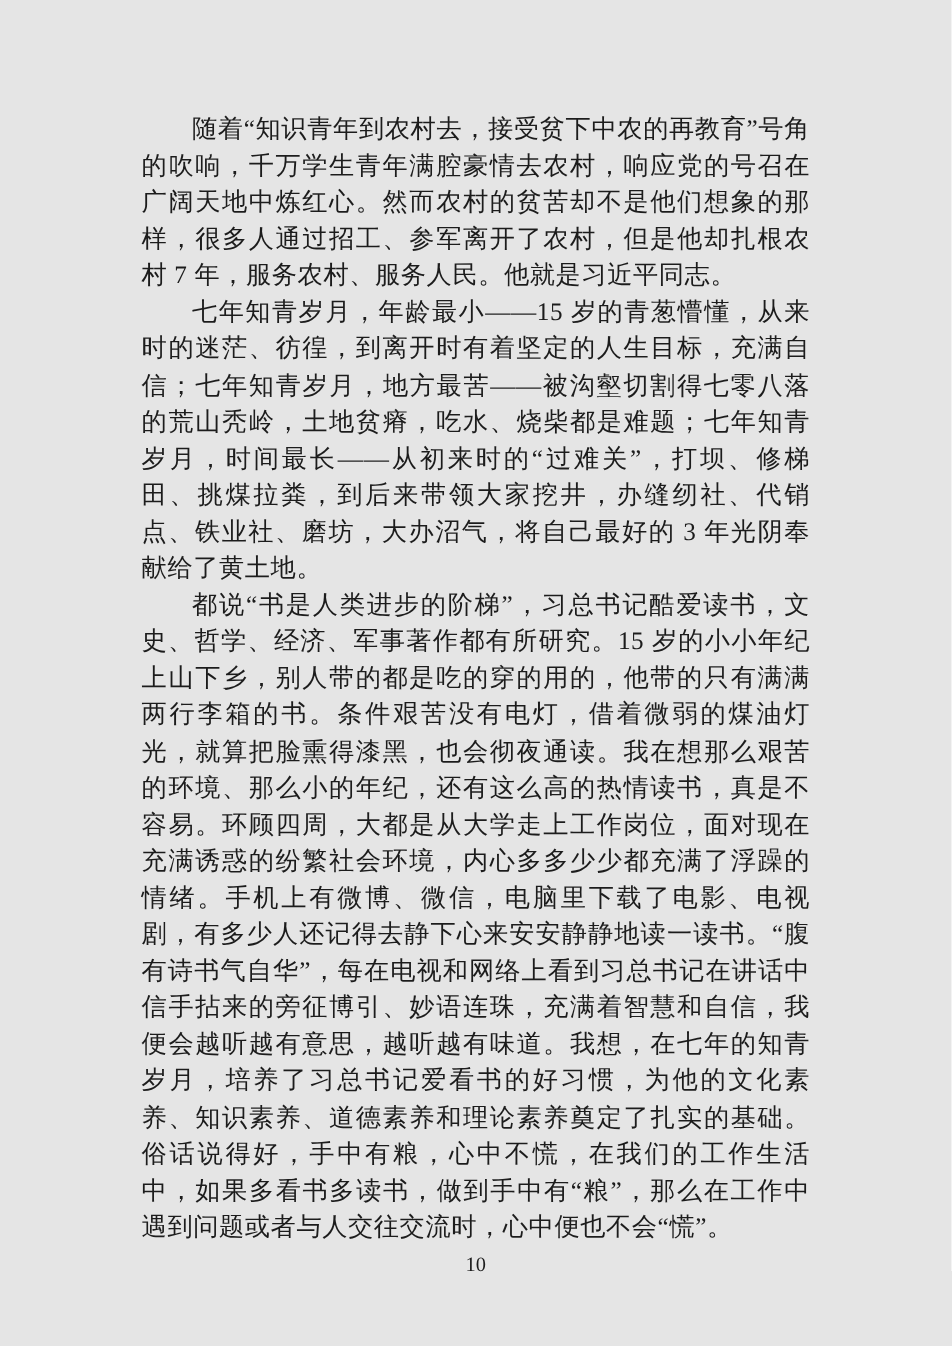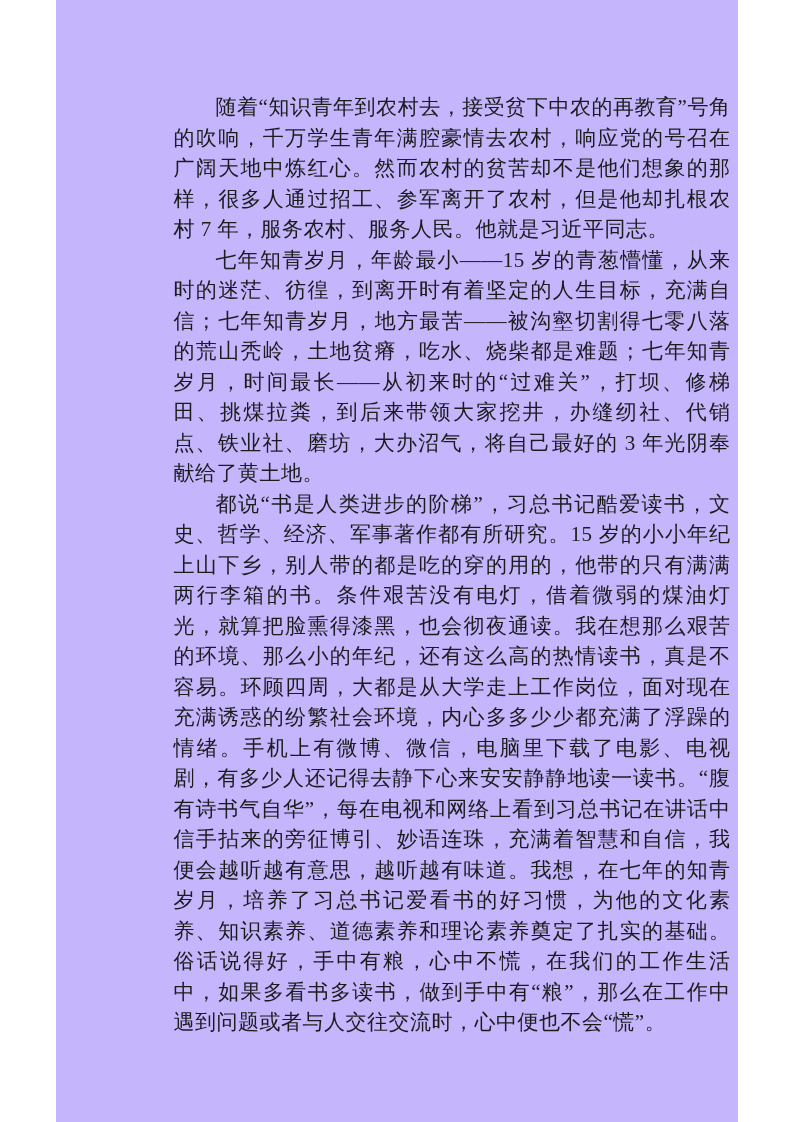--- a/index.html
+++ b/index.html
@@ -3,24 +3,24 @@
 <meta charset="utf-8">
 <style>
   * { box-sizing: border-box; }
   html, body {
     margin: 0;
     padding: 0;
     background: #ffffff;
   }
   .page {
     position: relative;
-    width: 682px;
+    width: 793px;
     height: 1122px;
     margin: 0 auto;
-    background: #c4b5fd;
+    background: #e5e5e5;
     overflow: hidden;
     font-family: "Liberation Serif", "DejaVu Serif", serif;
     color: #1c1c1c;
     text-decoration: underline;
   }
   .text-block {
     position: absolute;
     top: 92px;
     left: 118px;
     width: 557px;
@@ -52,13 +52,16 @@
 </style>
 </head>
 <body>
 
 <div class="page">
   <div class="text-block">
     <p class="para">随着“知识青年到农村去，接受贫下中农的再教育”号角的吹响，千万学生青年满腔豪情去农村，响应党的号召在广阔天地中炼红心。然而农村的贫苦却不是他们想象的那样，很多人通过招工、参军离开了农村，但是他却扎根农村 7 年，服务农村、服务人民。他就是习近平同志。</p>
     <p class="para">七年知青岁月，年龄最小——15 岁的青葱懵懂，从来时的迷茫、彷徨，到离开时有着坚定的人生目标，充满自信；七年知青岁月，地方最苦——被沟壑切割得七零八落的荒山秃岭，土地贫瘠，吃水、烧柴都是难题；七年知青岁月，时间最长——从初来时的“过难关”，打坝、修梯田、挑煤拉粪，到后来带领大家挖井，办缝纫社、代销点、铁业社、磨坊，大办沼气，将自己最好的 3 年光阴奉献给了黄土地。</p>
     <p class="para">都说“书是人类进步的阶梯”，习总书记酷爱读书，文史、哲学、经济、军事著作都有所研究。15 岁的小小年纪上山下乡，别人带的都是吃的穿的用的，他带的只有满满两行李箱的书。条件艰苦没有电灯，借着微弱的煤油灯光，就算把脸熏得漆黑，也会彻夜通读。我在想那么艰苦的环境、那么小的年纪，还有这么高的热情读书，真是不容易。环顾四周，大都是从大学走上工作岗位，面对现在充满诱惑的纷繁社会环境，内心多多少少都充满了浮躁的情绪。手机上有微博、微信，电脑里下载了电影、电视剧，有多少人还记得去静下心来安安静静地读一读书。“腹有诗书气自华”，每在电视和网络上看到习总书记在讲话中信手拈来的旁征博引、妙语连珠，充满着智慧和自信，我便会越听越有意思，越听越有味道。我想，在七年的知青岁月，培养了习总书记爱看书的好习惯，为他的文化素养、知识素养、道德素养和理论素养奠定了扎实的基础。俗话说得好，手中有粮，心中不慌，在我们的工作生活中，如果多看书多读书，做到手中有“粮”，那么在工作中遇到问题或者与人交往交流时，心中便也不会“慌”。</p>
   </div>
+  <div class="footer">
+    <span class="page-number">10</span>
+  </div>
 </div>
 
 </body></html>

